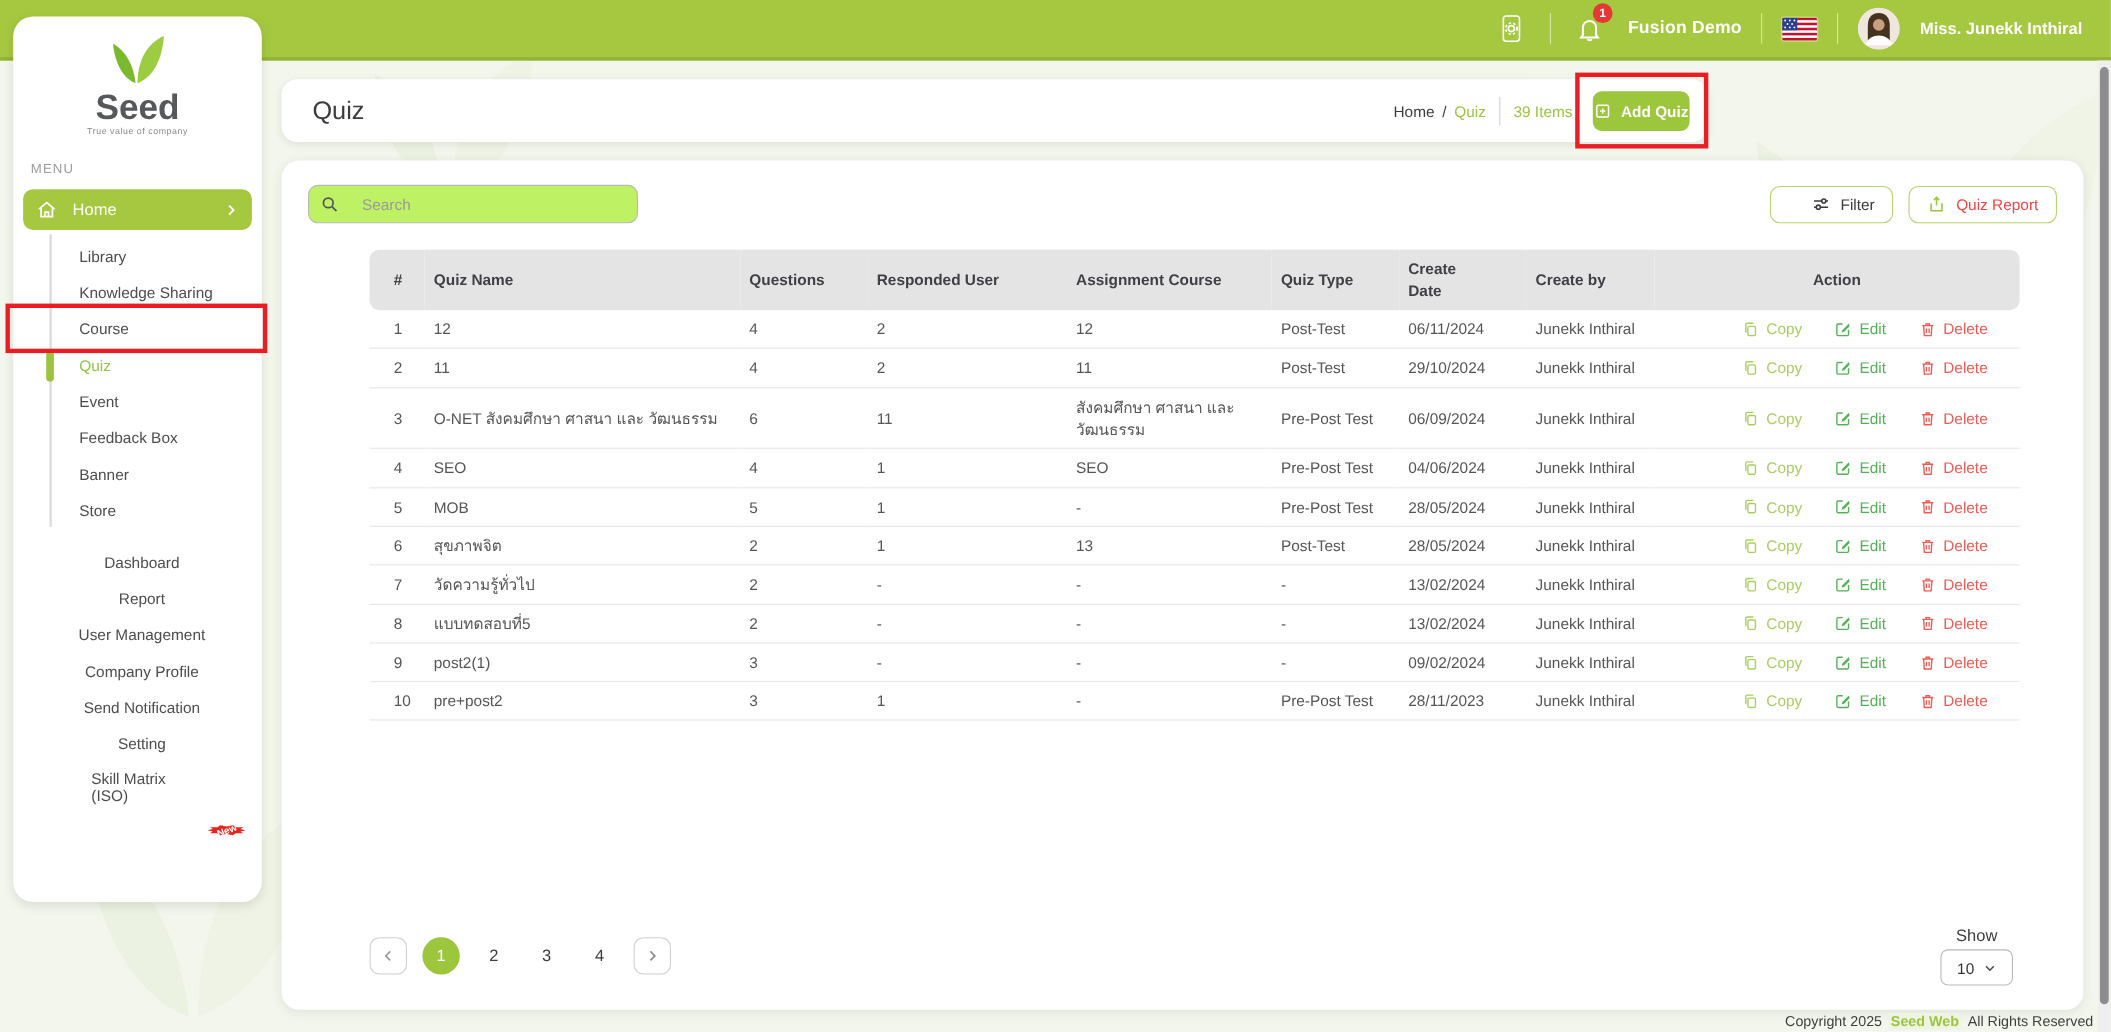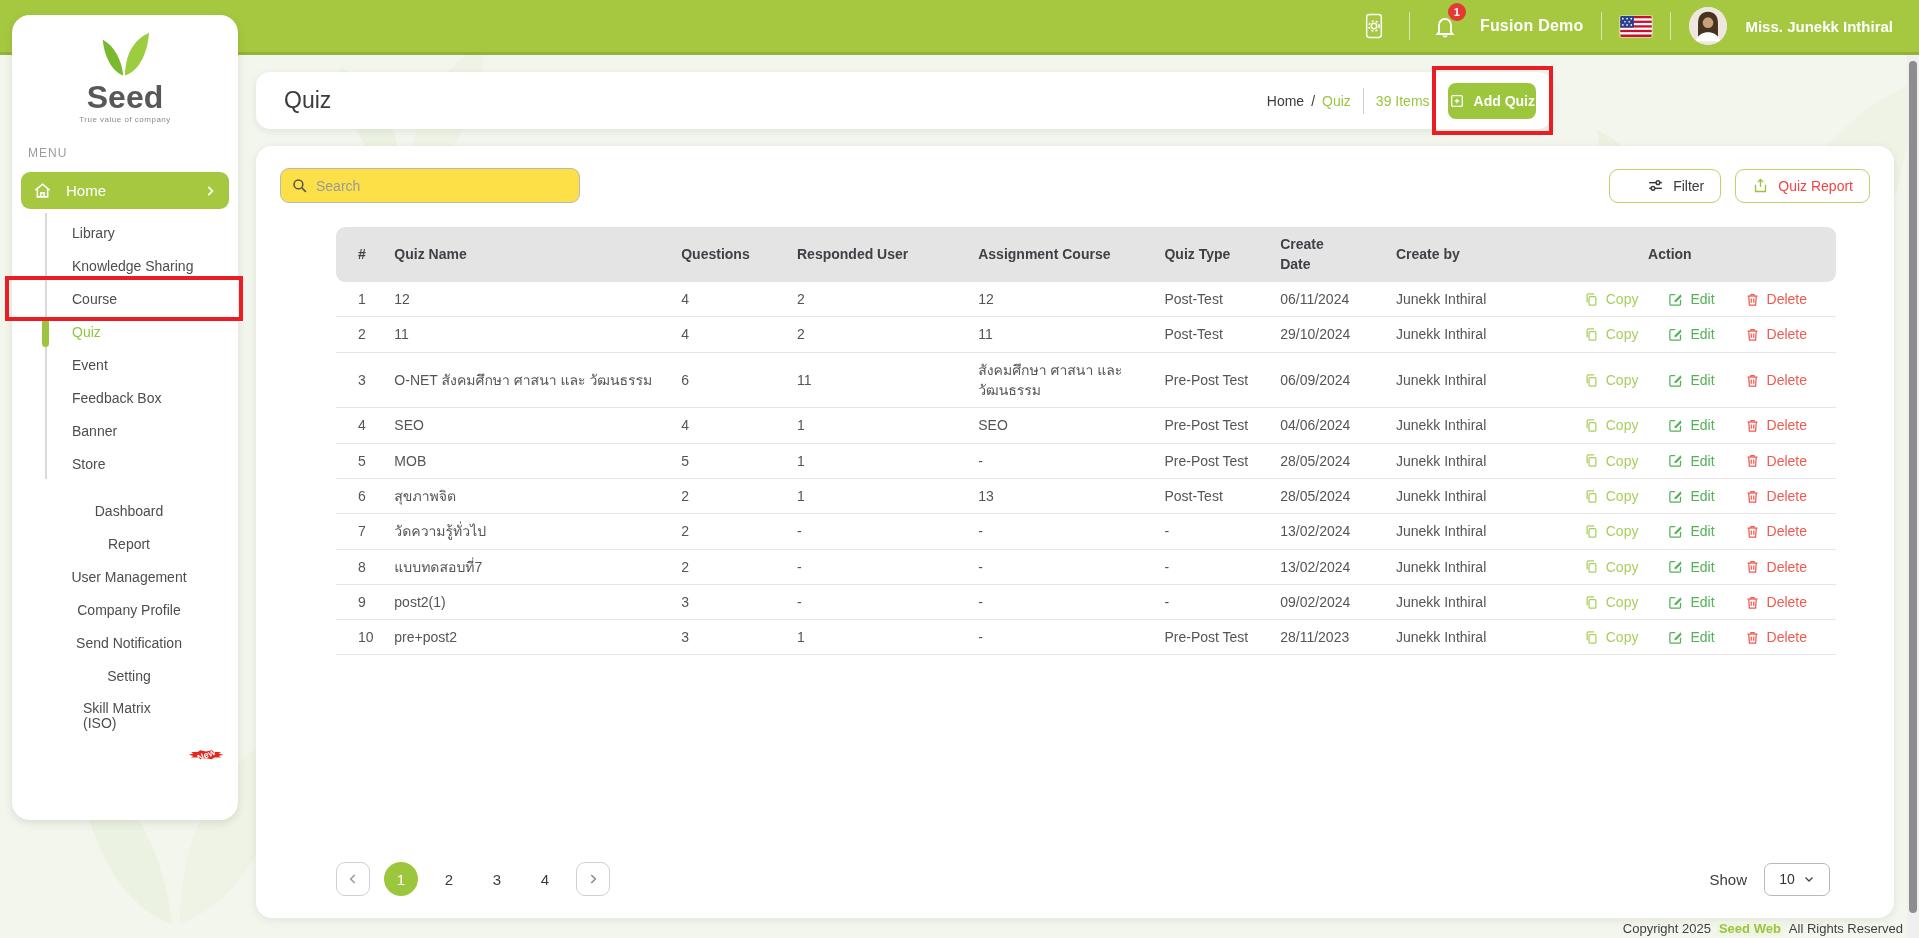--- a/index.html
+++ b/index.html
@@ -101,21 +101,21 @@
 
   
   .content-card {
     position:absolute; left:256px; top:146px; width:1638px; height:772px;
     background:#fff; border-radius:16px; box-shadow:0 2px 10px rgba(0,0,0,.08);
     padding:22px 24px 16px 24px; z-index:2; display:flex; flex-direction:column;
   }
   .toolbar { display:flex; align-items:center; }
   .search-box {
     width:300px; height:35px; border:1px solid #b9b9b9; border-radius:9px;
-    display:flex; align-items:center; padding:0 10px; gap:8px; background:#fde047;
+    display:flex; align-items:center; padding:0 10px; gap:21px; background:#bef264;
   }
   .search-box input {
     border:none; outline:none; font-size:14px; flex:1; color:#444;
     font-family:"Liberation Sans", sans-serif; background:transparent;
   }
   .search-box input::placeholder { color:#9a9a9a; }
   .toolbar-right { margin-left:auto; display:flex; gap:14px; }
   .btn-outline {
     height:34px; border:1px solid #b9d36e; border-radius:9px; background:#fff;
     display:flex; align-items:center; gap:9px; padding:0 16px; font-size:14px; cursor:pointer;
@@ -154,21 +154,21 @@
   .pg-nav {
     width:34px; height:34px; border:1px solid #d0d0d0; border-radius:9px; background:#fff;
     display:flex; align-items:center; justify-content:center; cursor:pointer; color:#9a9a9a;
   }
   .pages { display:flex; gap:14px; }
   .page {
     width:34px; height:34px; border:none; background:transparent; border-radius:50%;
     font-size:15px; color:#3c3c3c; cursor:pointer; font-family:"Liberation Sans", sans-serif;
   }
   .page.active { background:#9cc63c; color:#fff; }
-  .show-group { margin-left:auto; display:flex; align-items:center; gap:17px; }
+  .show-group { margin-left:auto; display:flex; align-items:center; gap:4px;flex-direction:column; }
   .show-label { font-size:15px; color:#3c3c3c; }
   .select-box {
     width:66px; height:33px; border:1px solid #b9b9b9; border-radius:7px; background:#fff;
     display:flex; align-items:center; justify-content:center; gap:8px; font-size:14px; color:#333; cursor:pointer;
   }
 
   
   .footer {
     position:absolute; right:16px; bottom:2px; z-index:4;
     font-size:13px; color:#3f3f3f; display:flex; gap:6px; align-items:baseline;
@@ -711,21 +711,21 @@
                   <line x1="14" y1="10.5" x2="14" y2="17"></line>
                 </svg>
                 <span>Delete</span>
               </a>
             </div>
           </td>
         </tr>
 
         <tr>
           <td>8</td>
-          <td>แบบทดสอบที่7</td>
+          <td>แบบทดสอบที่5</td>
           <td>2</td>
           <td>-</td>
           <td>-</td>
           <td>-</td>
           <td>13/02/2024</td>
           <td>Junekk Inthiral</td>
           <td class="c-action">
             <div class="actions">
               <a class="act copy">
                 <svg width="15" height="15" viewBox="0 0 24 24" fill="none" stroke="currentColor" stroke-width="2">

